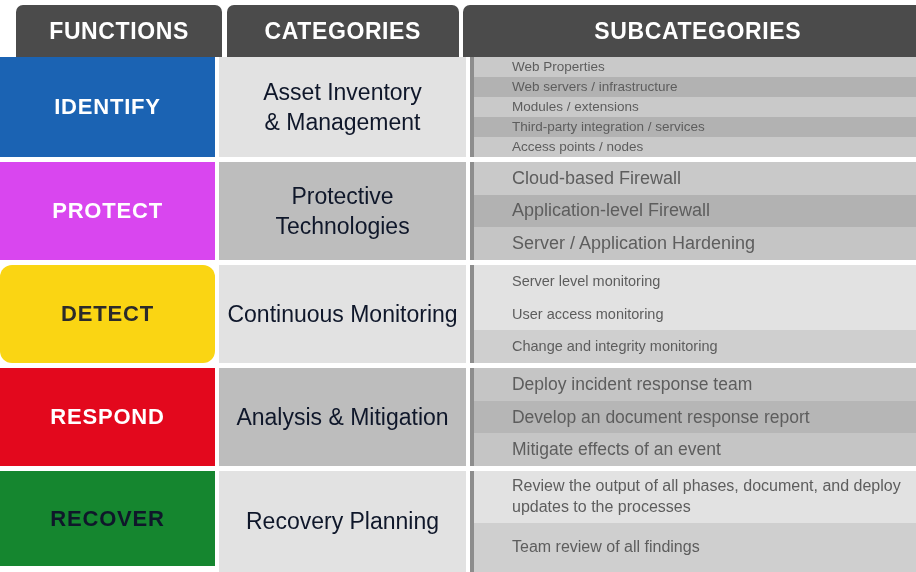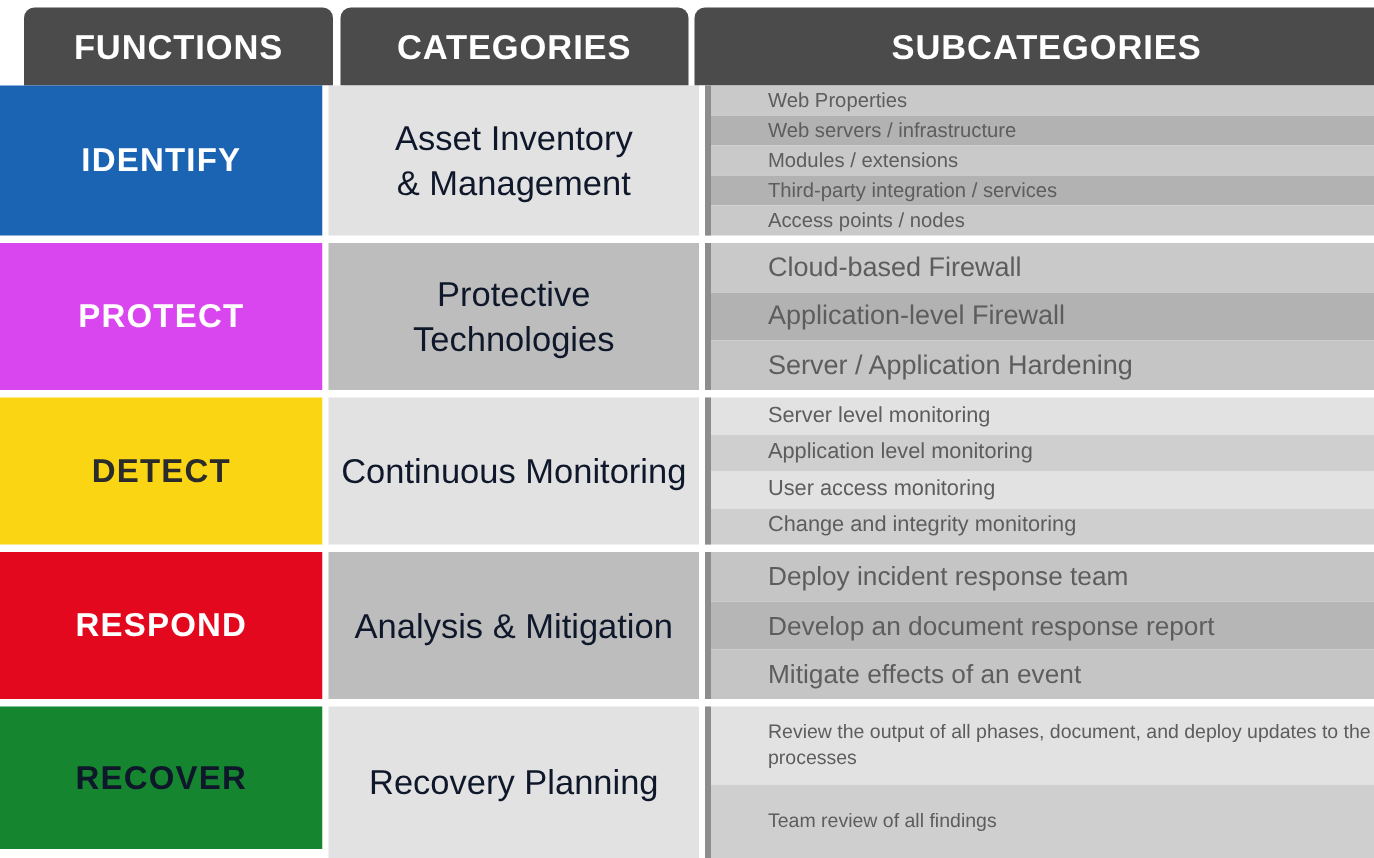--- a/index.html
+++ b/index.html
@@ -115,21 +115,21 @@
     color: #5d5d5d;
     box-sizing: border-box;
     line-height: 1.3;
   }
 
   
   .sub-small .sub-item { font-size: 13.5px; }
   .sub-large .sub-item { font-size: 18px; }
   .sub-med   .sub-item { font-size: 14.5px; }
   .sub-big   .sub-item { font-size: 17.5px; }
-  .sub-rec   .sub-item { font-size: 13px; }
+  .sub-rec   .sub-item { font-size: 16px; }
 
   
   .band-a { background: #e2e2e2; }
   .band-b { background: #cfcfcf; }
   .band-c { background: #c9c9c9; }
   .band-d { background: #b2b2b2; }
   .band-e { background: #c5c5c5; }
   .band-f { background: #b6b6b6; }
 
   .cat-light { background: #e2e2e2; }
@@ -183,32 +183,31 @@
       <div class="gap-cell"></div>
       <div class="sub-cell sub-large">
         <div class="sub-divider"></div>
         <div class="sub-item band-c">Cloud-based Firewall</div>
         <div class="sub-item band-d">Application-level Firewall</div>
         <div class="sub-item band-e">Server / Application Hardening</div>
       </div>
     </div>
 
     <div class="fn-row" style="top:208px; height:98px;">
-      <div class="fn-cell" style="background:#fad513; color:#2b2b2b;">
+      <div class="fn-cell" style="background:#fad513; color:#2b2b2b;border-radius:12px;">
         <span>DETECT</span>
       </div>
       <div class="gap-cell"></div>
       <div class="cat-cell cat-light">
         <span>Continuous Monitoring</span>
       </div>
       <div class="gap-cell"></div>
       <div class="sub-cell sub-med">
         <div class="sub-divider"></div>
         <div class="sub-item band-a">Server level monitoring</div>
-        <div class="sub-item band-b">Application level monitoring</div>
         <div class="sub-item band-a">User access monitoring</div>
         <div class="sub-item band-b">Change and integrity monitoring</div>
       </div>
     </div>
 
     <div class="fn-row" style="top:311px; height:98px;">
       <div class="fn-cell" style="background:#e3081d; color:#ffffff;">
         <span>RESPOND</span>
       </div>
       <div class="gap-cell"></div>

